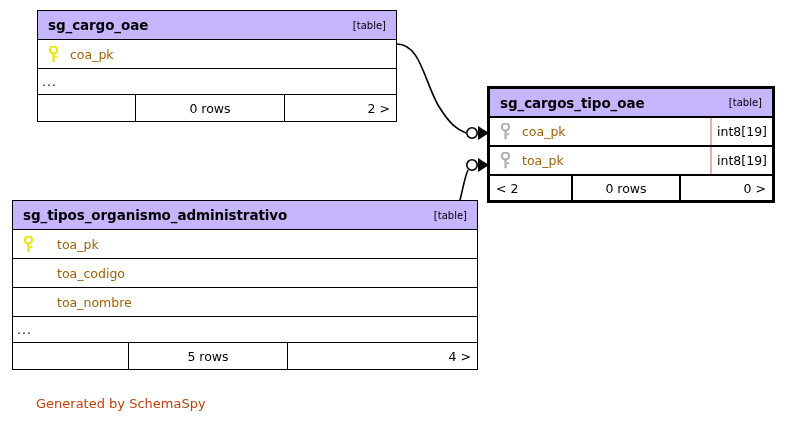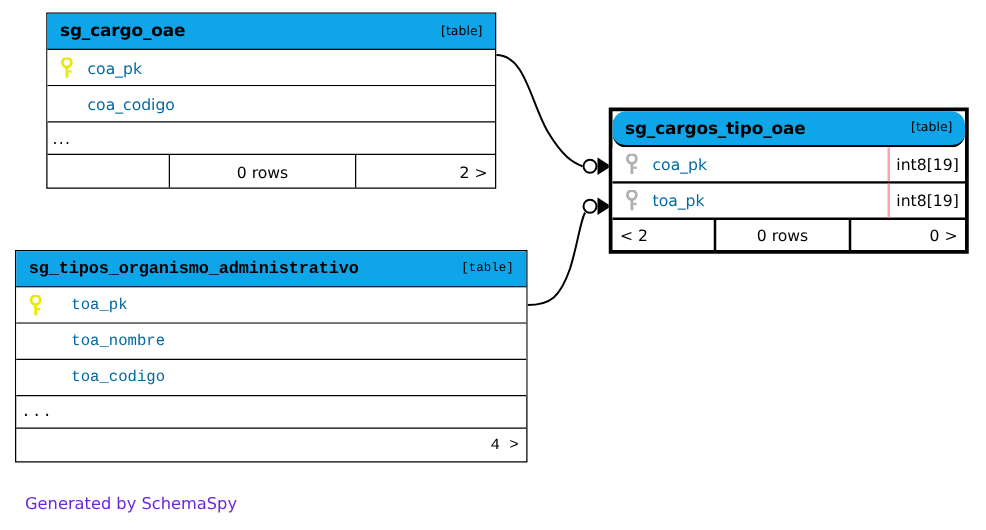--- a/index.html
+++ b/index.html
@@ -26,28 +26,27 @@
   }
   .entity.focus {
     border: 3px solid #000000;
   }
 
   .ent-header {
     display: flex;
     align-items: center;
     justify-content: space-between;
     box-sizing: border-box;
-    background: #0ea5e9;
+    background: #c4b5fd;
     border-bottom: 1px solid #000000;
     padding: 0 10px;
     height: 29px;
   }
   .entity.focus .ent-header {
     border-bottom: 2px solid #000000;
-    border-radius: 11px;
   }
   .ent-title {
     font-size: 13.5px;
     font-weight: bold;
     color: #000000;
     letter-spacing: -0.1px;
     white-space: nowrap;
   }
   .ent-kind {
     font-size: 10px;
@@ -93,21 +92,21 @@
     display: flex;
     align-items: center;
     justify-content: flex-start;
   }
   .key-slot.wide {
     width: 34px;
     flex: 0 0 34px;
   }
   .col-name {
     font-size: 12.5px;
-    color: #0369a1;
+    color: #a16207;
     white-space: nowrap;
   }
 
   
   .ent-more {
     box-sizing: border-box;
     height: 26px;
     display: flex;
     align-items: center;
     padding-left: 4px;
@@ -151,22 +150,23 @@
     top: 0;
     width: 789px;
     height: 424px;
     pointer-events: none;
   }
 
   
   .caption {
     position: absolute;
     font-size: 13px;
-    color: #6d28d9;
-    white-space: nowrap;
+    color: #c2410c;
+    white-space: nowrap;
+    margin-left: 16px;
   }
 </style>
 </head>
 <body>
 
 <div id="canvas">
 
   <svg id="edges" viewBox="0 0 789 424" width="789" height="424" xmlns="http://www.w3.org/2000/svg">
 
     <g>
@@ -195,26 +195,20 @@
           <svg class="key-icon" width="11" height="17" viewBox="0 0 11 17" xmlns="http://www.w3.org/2000/svg">
             <circle cx="5.5" cy="4" r="3.6" fill="none" stroke="#e8e80a" stroke-width="2.2"></circle>
             <rect x="4.4" y="6.8" width="2.3" height="9.4" fill="#e8e80a"></rect>
             <rect x="6.7" y="10.2" width="2.6" height="1.9" fill="#e8e80a"></rect>
           </svg>
         </span>
         <span class="col-name">coa_pk</span>
       </div>
     </div>
 
-    <div class="ent-col">
-      <div class="col-main">
-        <span class="key-slot"></span>
-        <span class="col-name">coa_codigo</span>
-      </div>
-    </div>
 
 
     <div class="ent-more">...</div>
 
     <div class="ent-footer">
       <div class="foot-cell foot-left" style="width:97px;"></div>
       <div class="foot-cell foot-center" style="width:150px;">0 rows</div>
       <div class="foot-cell foot-right" style="flex:1;">2 &gt;</div>
     </div>
   </div>
@@ -254,21 +248,21 @@
       <div class="col-type">int8[19]</div>
     </div>
 
     <div class="ent-footer">
       <div class="foot-cell foot-left" style="width:81px;">&lt; 2</div>
       <div class="foot-cell foot-center" style="width:110px;">0 rows</div>
       <div class="foot-cell foot-right" style="flex:1;">0 &gt;</div>
     </div>
   </div>
 
-  <div class="entity" id="ent-sg_tipos_organismo_administrativo" style="left:12px; top:200px; width:410px;font-family:Liberation Mono, monospace;">
+  <div class="entity" id="ent-sg_tipos_organismo_administrativo" style="left:12px; top:200px; width:466px;">
 
     <div class="ent-header">
       <span class="ent-title">sg_tipos_organismo_administrativo</span>
       <span class="ent-kind">[table]</span>
     </div>
 
     <div class="ent-col">
       <div class="col-main">
         <span class="key-slot wide">
           <svg class="key-icon" width="11" height="17" viewBox="0 0 11 17" xmlns="http://www.w3.org/2000/svg">
@@ -277,34 +271,35 @@
             <rect x="6.7" y="10.2" width="2.6" height="1.9" fill="#e8e80a"></rect>
           </svg>
         </span>
         <span class="col-name">toa_pk</span>
       </div>
     </div>
 
     <div class="ent-col">
       <div class="col-main">
         <span class="key-slot wide"></span>
+        <span class="col-name">toa_codigo</span>
+      </div>
+    </div>
+
+    <div class="ent-col">
+      <div class="col-main">
+        <span class="key-slot wide"></span>
         <span class="col-name">toa_nombre</span>
-      </div>
-    </div>
-
-    <div class="ent-col">
-      <div class="col-main">
-        <span class="key-slot wide"></span>
-        <span class="col-name">toa_codigo</span>
       </div>
     </div>
 
     <div class="ent-more">...</div>
 
     <div class="ent-footer">
       <div class="foot-cell foot-left" style="width:115px;"></div>
+      <div class="foot-cell foot-center" style="width:160px;">5 rows</div>
       <div class="foot-cell foot-right" style="flex:1;">4 &gt;</div>
     </div>
   </div>
 
   <div class="caption" style="left:20px; top:396px;">Generated by SchemaSpy</div>
 
 </div>
 
 </body></html>

